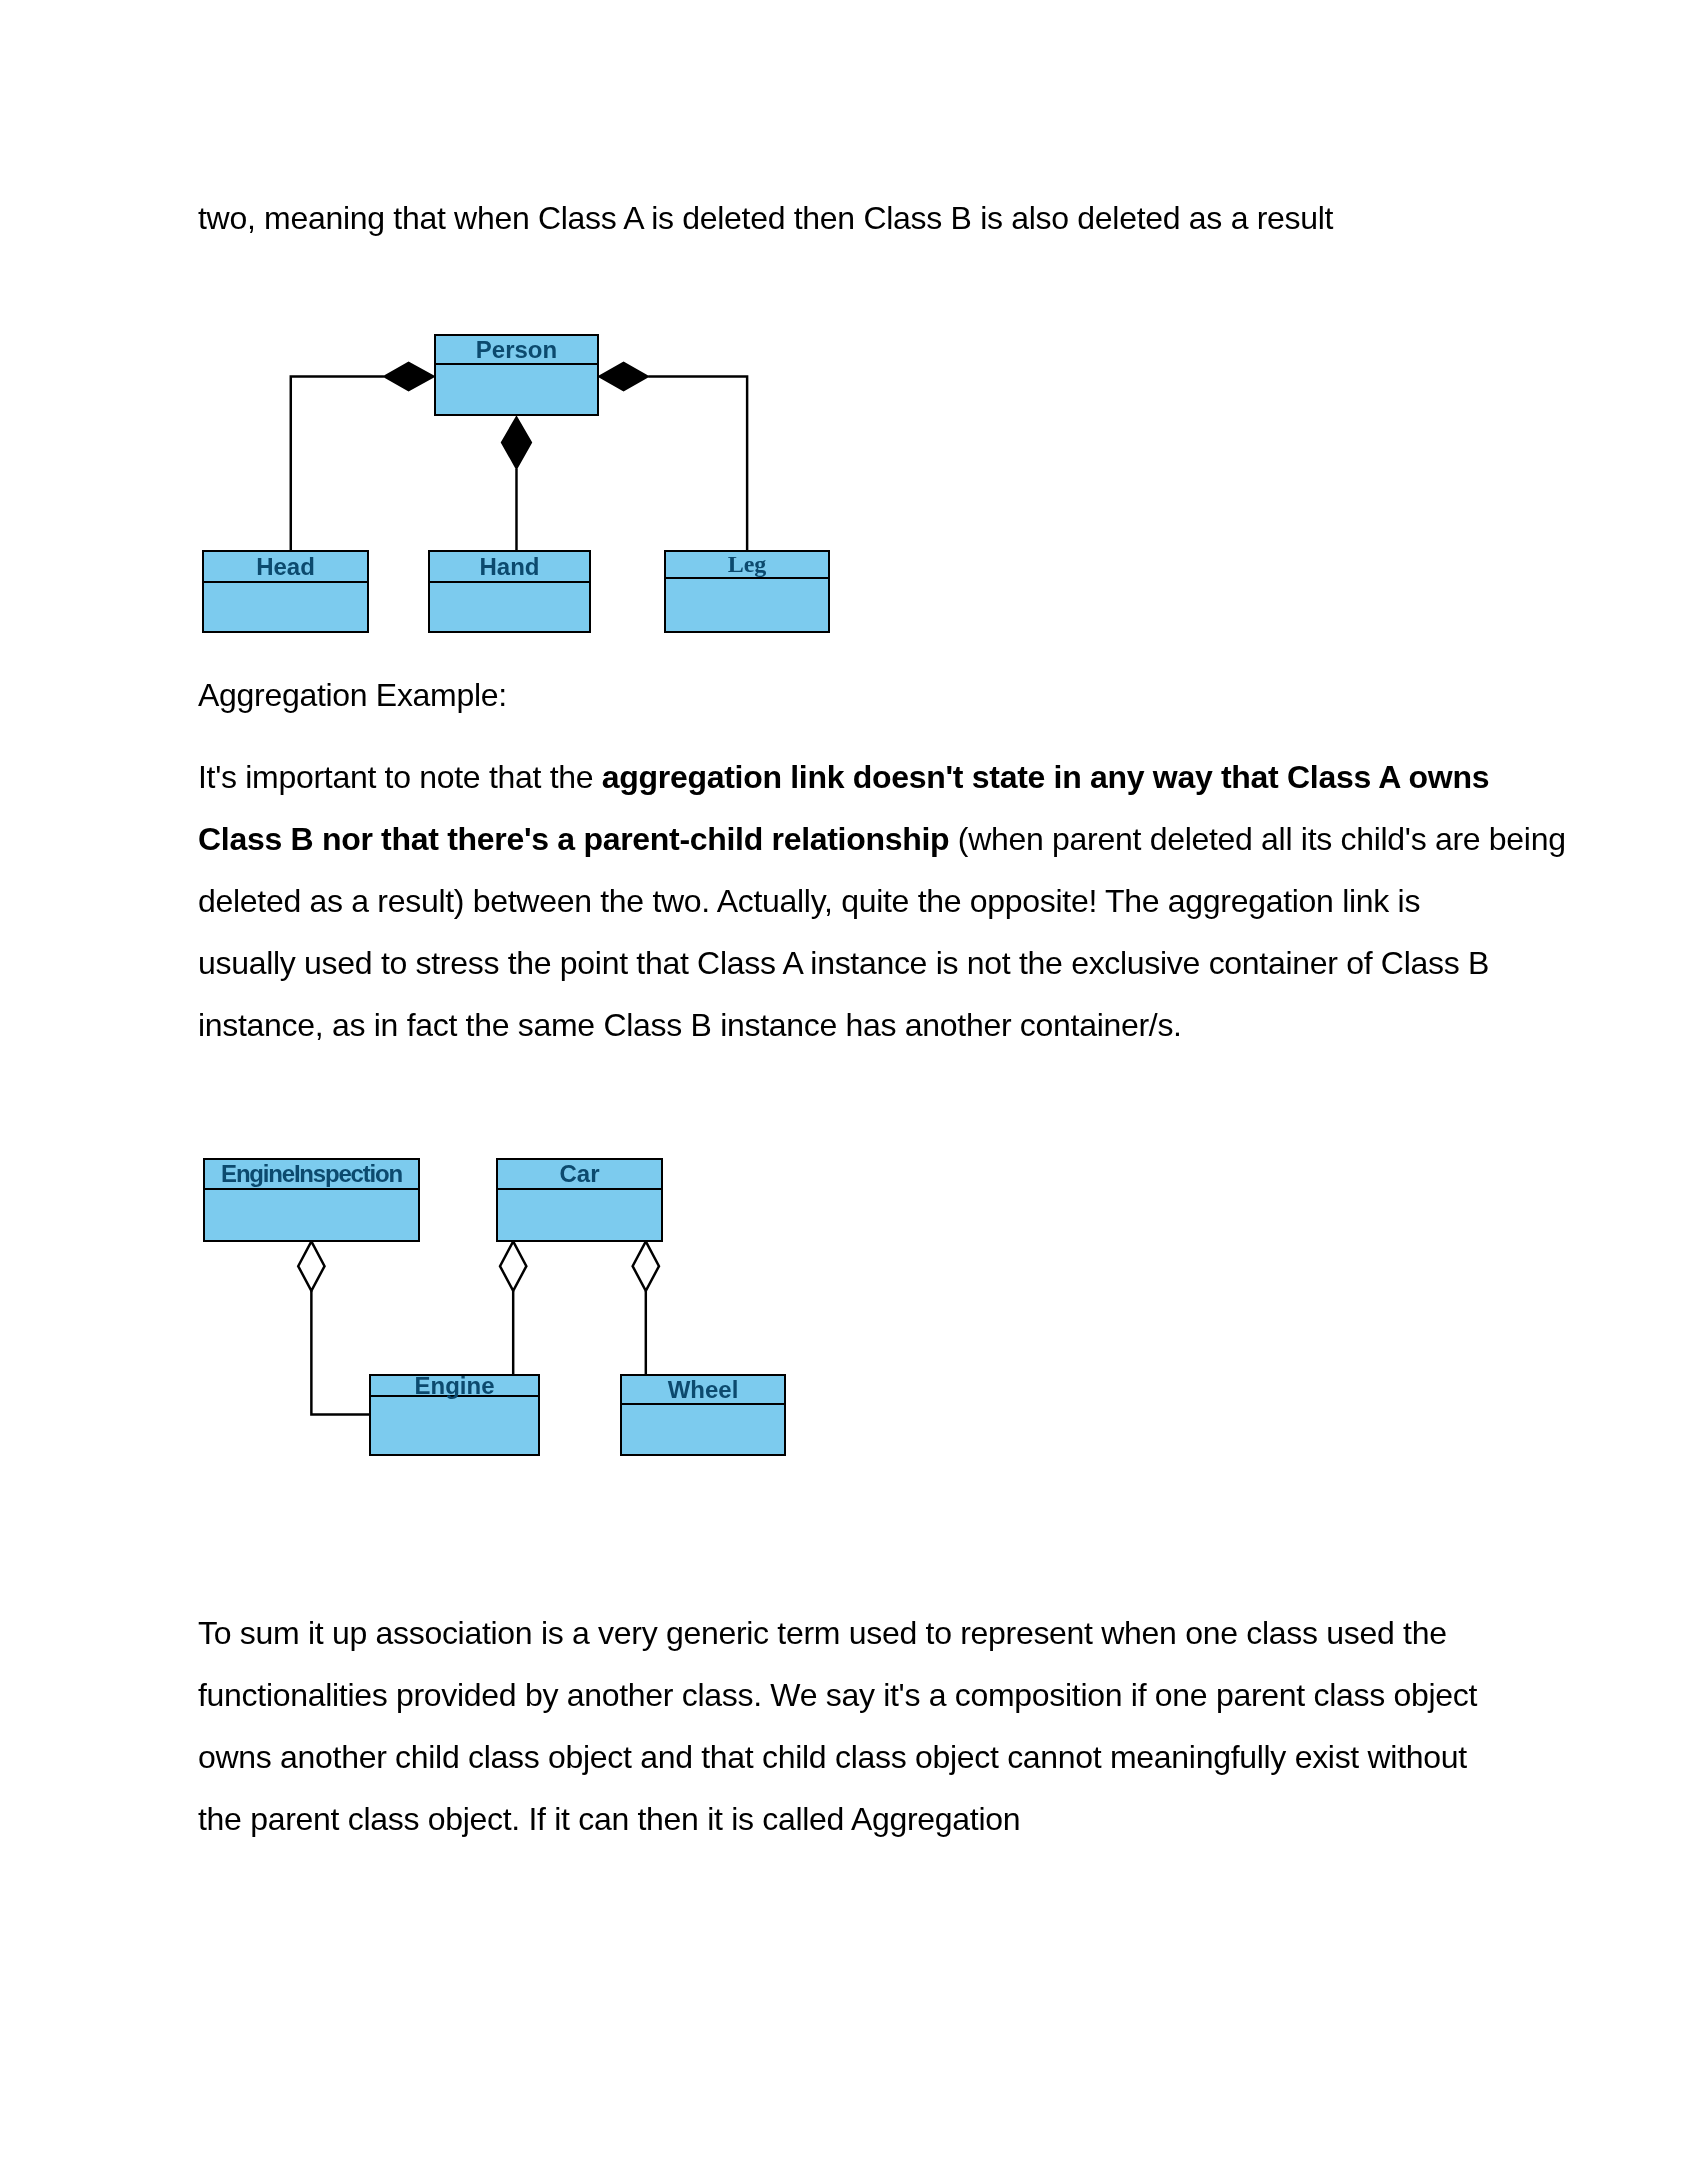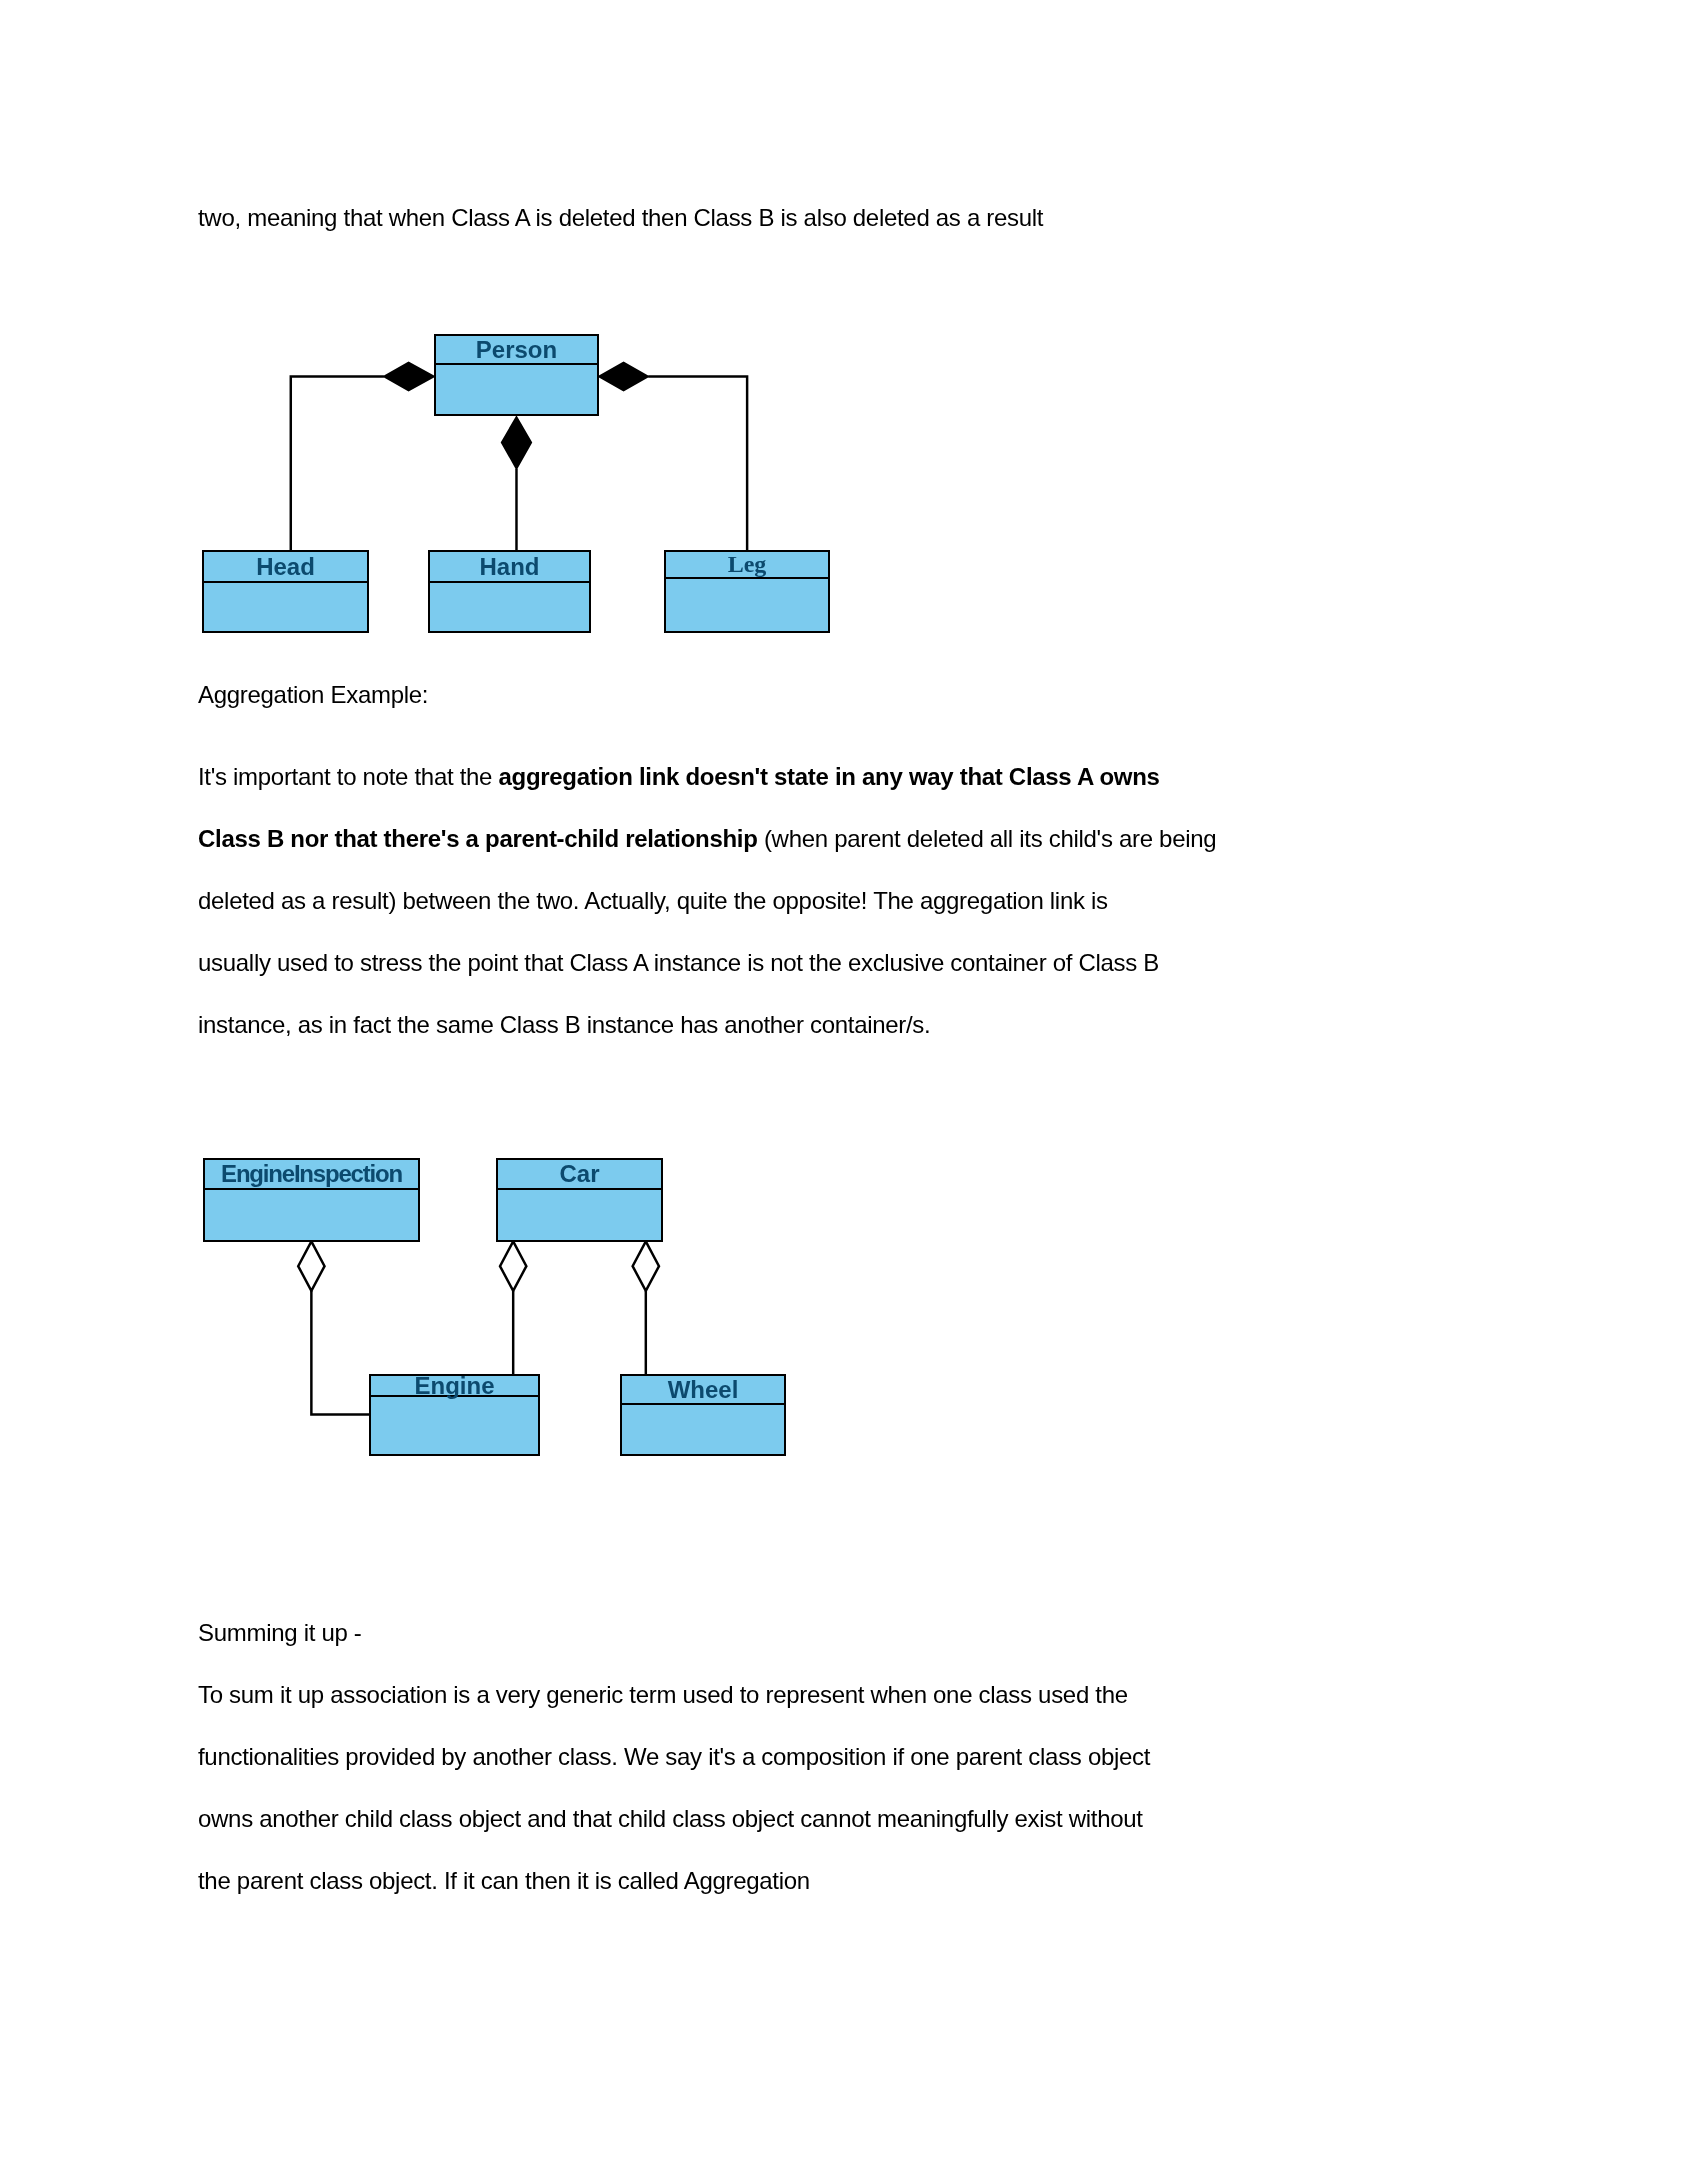--- a/index.html
+++ b/index.html
@@ -10,21 +10,21 @@
     height: 2183px;
     background: var(--page-bg, #ffffff);
     font-family: "Liberation Sans", sans-serif;
     color: var(--text-color, #000000);
     overflow: hidden;
   }
   
   .textblock {
     position: absolute;
     left: 198px;
-    font-size: 24px;
+    font-size: 32px;
     letter-spacing: -0.3px;
     line-height: 62px;
     white-space: nowrap;
     color: var(--text-color, #000000);
   }
   .textblock .b { font-weight: bold; }
   
   .diagram-svg {
     position: absolute;
     left: 0; top: 0;
@@ -123,21 +123,20 @@
   <div class="uml-class" style="left:369px; top:1374px; width:171px; height:82px;">
     <div class="uml-title" style="height:21px;">Engine</div>
     <div class="uml-body"></div>
   </div>
   <div class="uml-class" style="left:620px; top:1374px; width:166px; height:82px;">
     <div class="uml-title" style="height:29px;">Wheel</div>
     <div class="uml-body"></div>
   </div>
 
   <div class="textblock" style="top:1602px;">
-    <div class="line">Summing it up -</div>
     <div class="line">To sum it up association is a very generic term used to represent when one class used the</div>
     <div class="line">functionalities provided by another class. We say it's a composition if one parent class object</div>
     <div class="line">owns another child class object and that child class object cannot meaningfully exist without</div>
     <div class="line">the parent class object. If it can then it is called Aggregation</div>
   </div>
 
 </div>
 
 
 </body></html>

